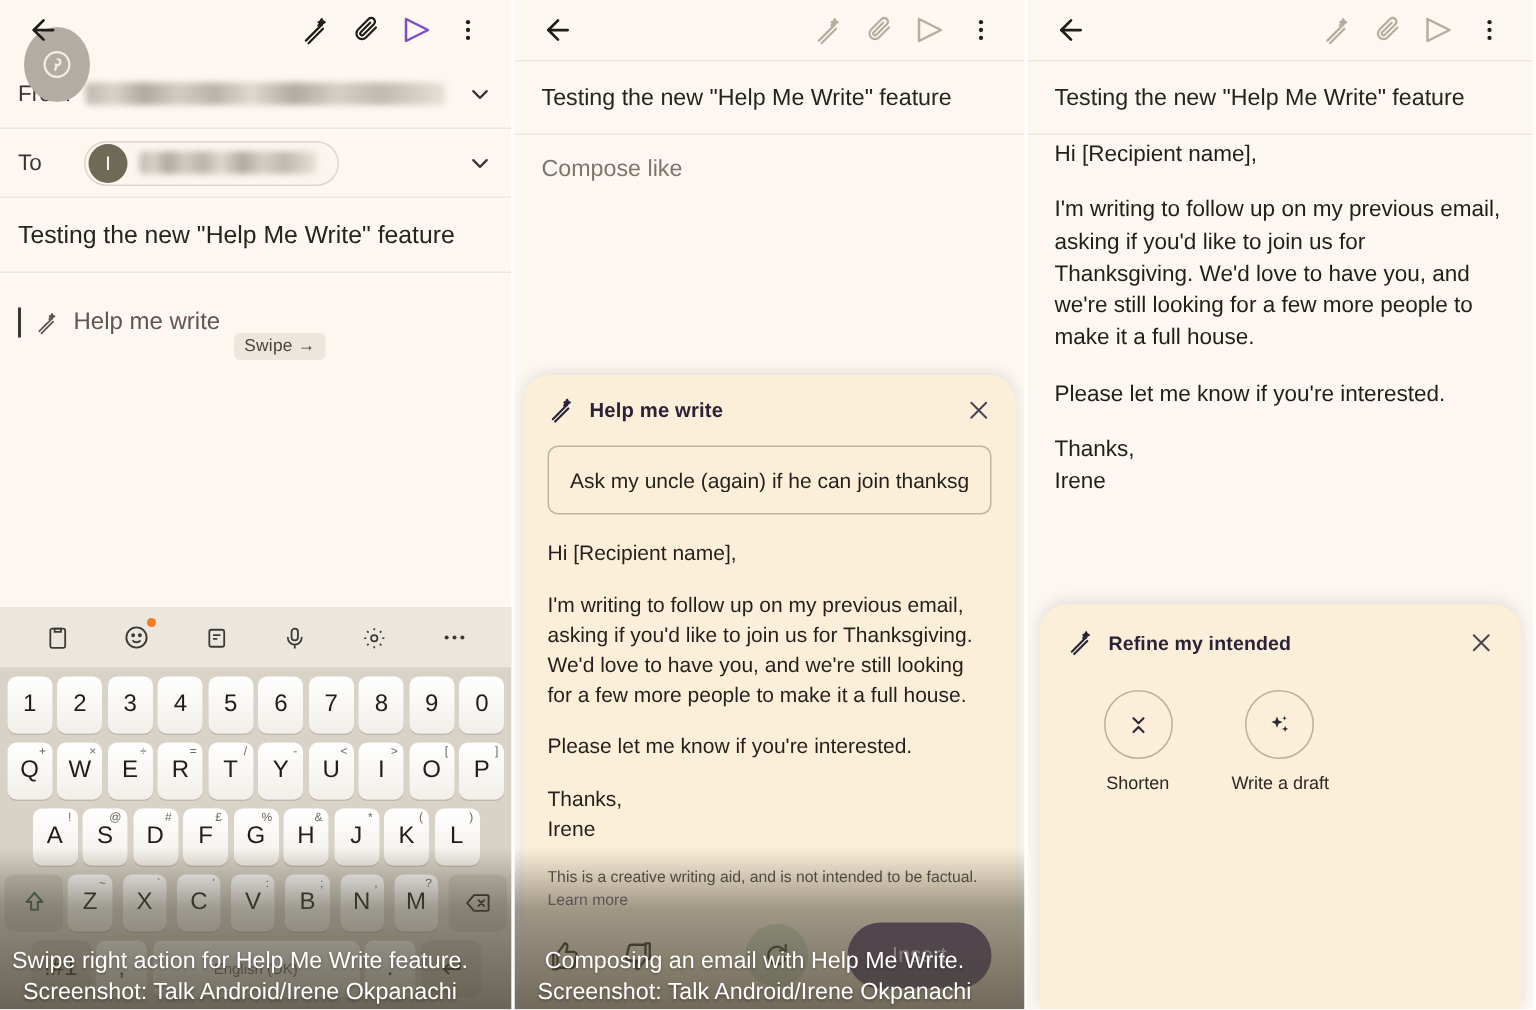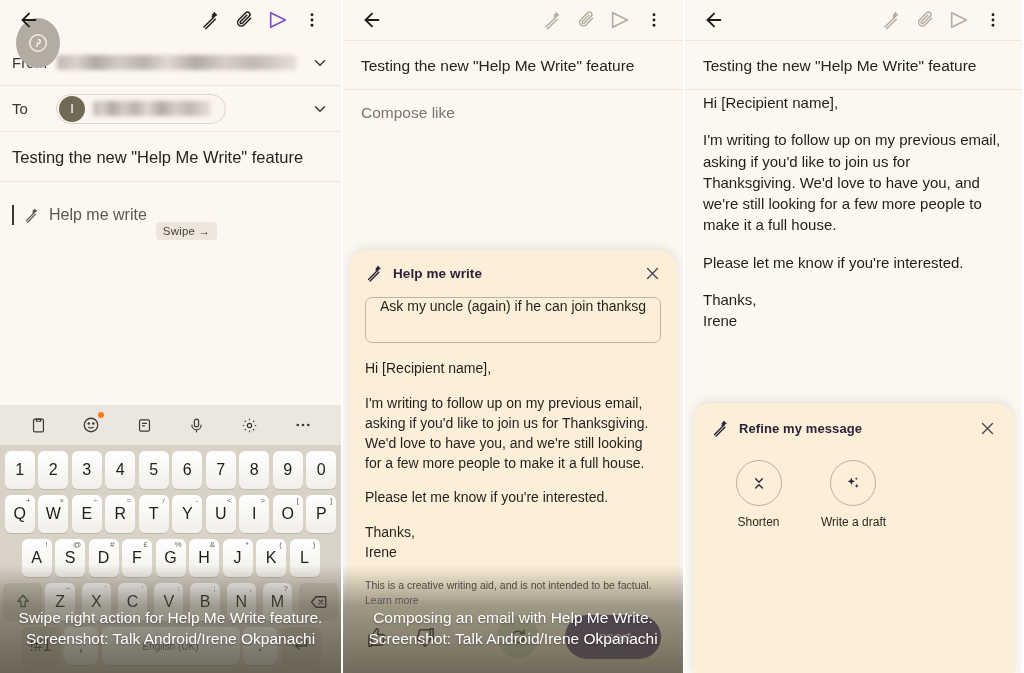--- a/index.html
+++ b/index.html
@@ -102,21 +102,21 @@
   .gcard.write { top: 250px; bottom: 0; }
   .gcard.refine { top: 403px; bottom: 0; left: 8px; right: 8px; padding: 16px 18px 0 18px; }
 
   .gcard-head { display: flex; align-items: center; gap: 9px; }
   .gcard-title { font-size: 13.5px; font-weight: bold; color: #2a2338; letter-spacing: .1px; }
   .gcard-title.refine-t { font-size: 13px; }
   .gcard-close { margin-left: auto; color: #4b4452; cursor: pointer; }
 
   .prompt-box {
     margin-top: 14px; height: 46px; border: 1px solid #bdb5a4; border-radius: 7px;
-    display: flex; padding: 0 14px; overflow: hidden;
+    display: flex; align-items: center; padding: 0 14px; overflow: hidden;
     background: #fcefd9;
   }
   .prompt-box span {
     font-size: 14px; color: #231f1a; white-space: nowrap; overflow: hidden;
   }
 
   .draft { margin-top: 16px; font-size: 14px; color: #231f1a; line-height: 1.42; }
   .draft p { margin-bottom: 15px; }
 
   .disclaimer { margin-top: 2px; font-size: 10.5px; color: #4d4740; line-height: 1.45; }
@@ -177,22 +177,22 @@
   .key.fn { background: #c6c0b2; box-shadow:none; }
   .key.wide { width: 40px; }
   .key.space { width: 138px; font-size: 10px; color: #5a554d; }
   .key.comma, .key.period { width: 34px; }
   .kb-row.last { margin-bottom: 0; }
 
   
   .caption-wrap {
     position: absolute; left: 0; right: 0; bottom: 0; height: 108px; z-index: 20;
     background: linear-gradient(180deg, rgba(90,85,70,0) 0%, rgba(84,79,64,.55) 38%, rgba(78,73,58,.80) 100%);
-    display: flex; align-items: flex-end; justify-content: center;
-    padding-bottom: 24px;
+    display: flex; align-items: flex-end; justify-content: flex-start;
+    padding-bottom: 1px;
   }
   .caption {
     color: #ffffff; font-size: 15.5px; line-height: 1.32; text-align: center;
     width: 320px; text-shadow: 0 1px 2px rgba(0,0,0,.35);
   }
 </style>
 </head>
 <body>
 
 <div class="stage">
@@ -635,21 +635,21 @@
     <div class="gcard refine">
       <div class="gcard-head">
         <span>
           <svg width="19" height="19" viewBox="0 0 24 24" fill="none" stroke="#2a2338" stroke-width="1.8" stroke-linecap="round" stroke-linejoin="round">
             <path d="M4.5 19.5l11-11"></path>
               <path d="M6.5 21.5l11-11"></path>
               <path d="M14 8l3-3"></path>
               <path d="M16.5 3.2l.7 1.6 1.6.7-1.6.7-.7 1.6-.7-1.6-1.6-.7 1.6-.7z" fill="#2a2338"></path>
           </svg>
         </span>
-        <span class="gcard-title refine-t">Refine my message</span>
+        <span class="gcard-title refine-t">Refine my intended</span>
         <span class="gcard-close">
           <svg width="17" height="17" viewBox="0 0 24 24" fill="none" stroke="#4b4452" stroke-width="1.9" stroke-linecap="round">
               <path d="M5 5l14 14M19 5L5 19"></path>
             </svg>
         </span>
       </div>
 
       <div class="tools">
         <div class="tool">
           <span class="ring">

